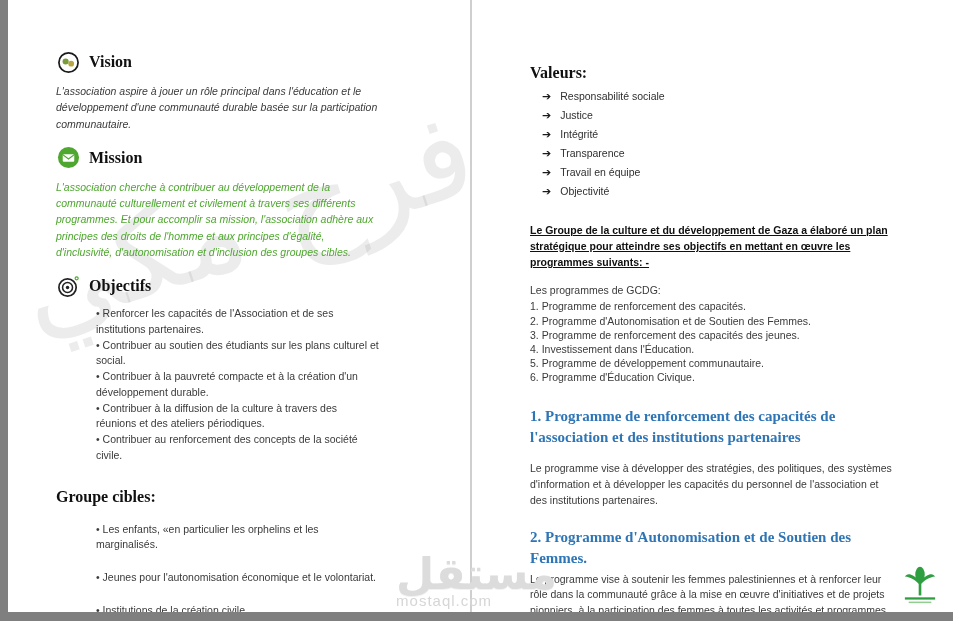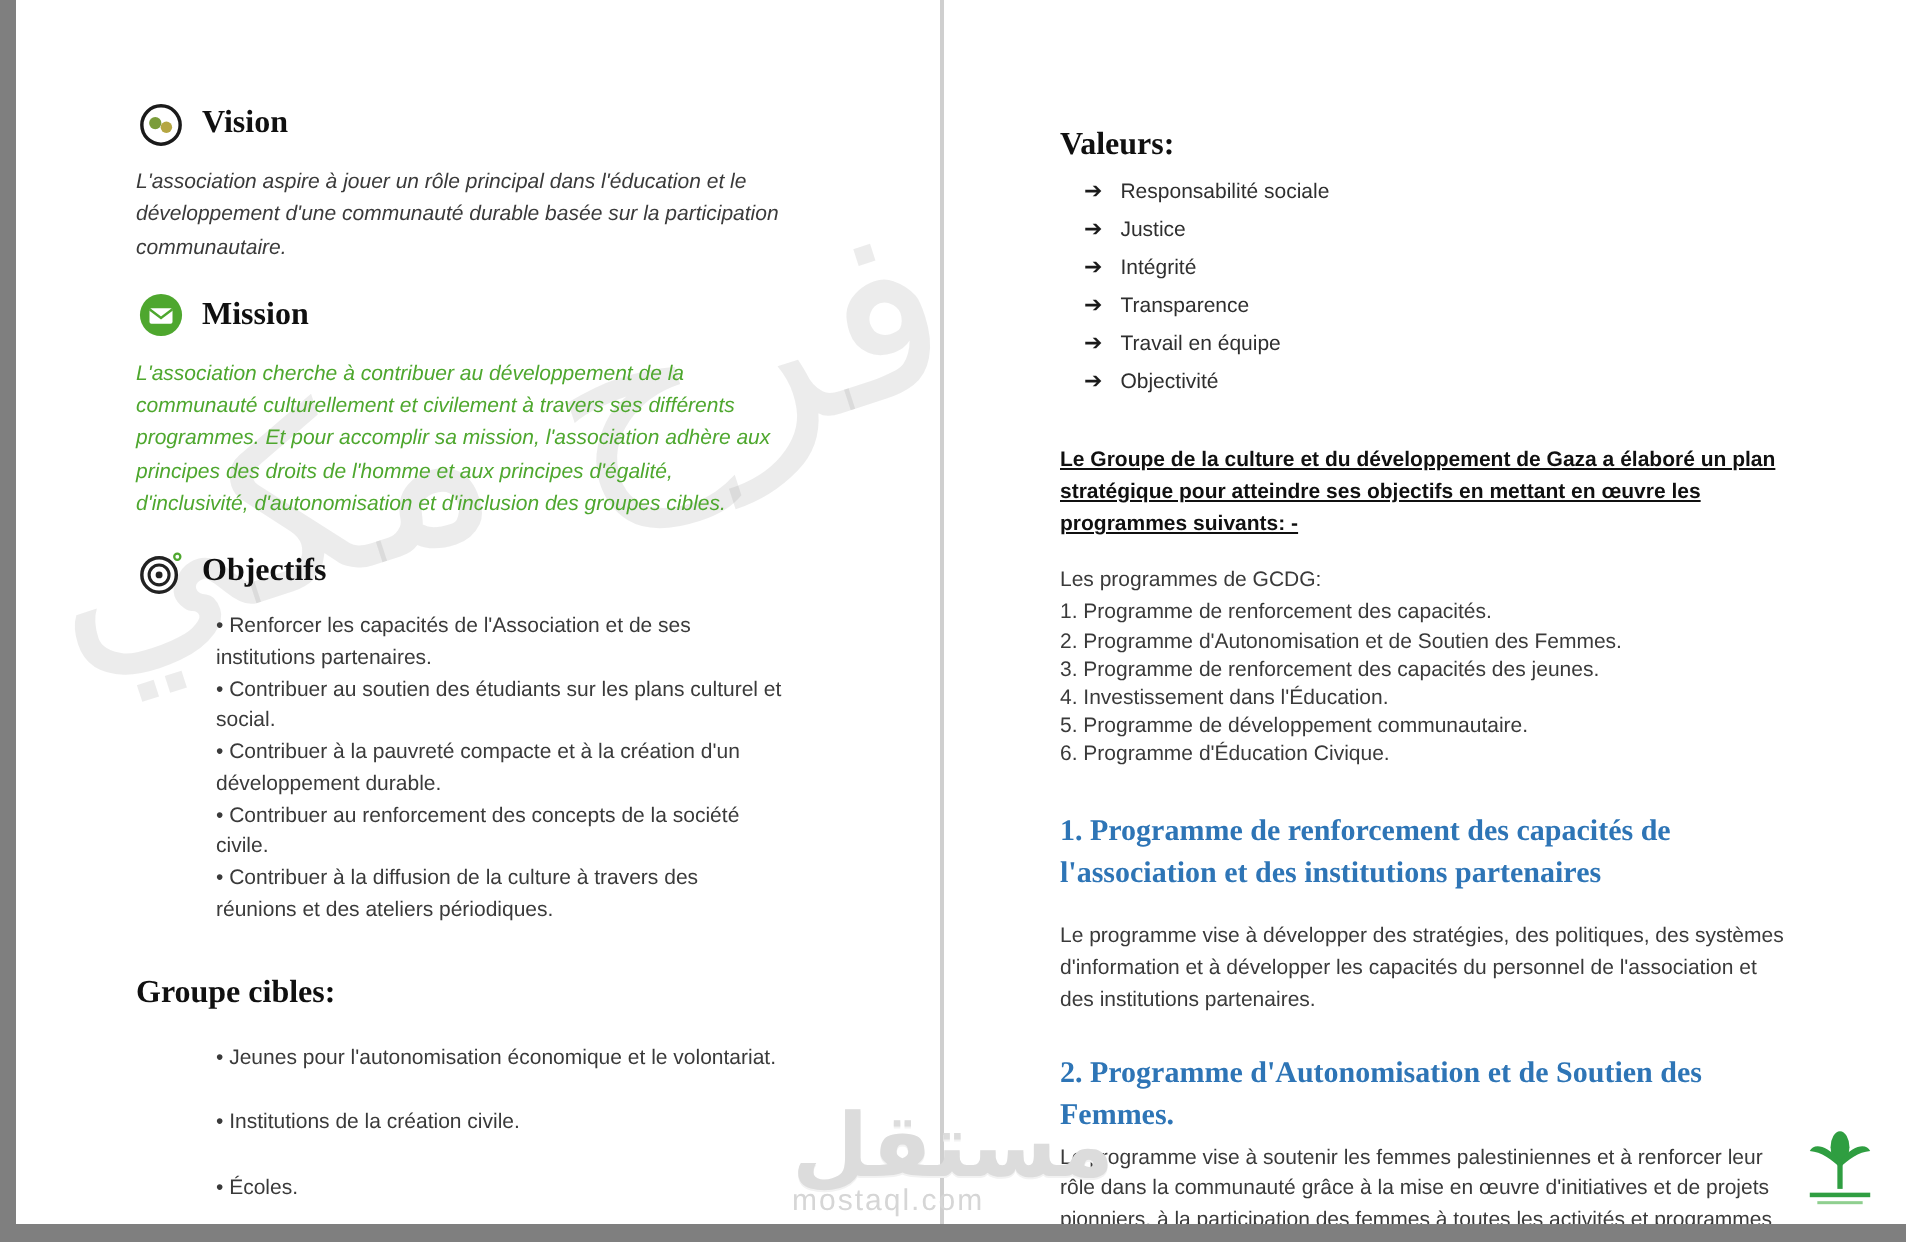--- a/index.html
+++ b/index.html
@@ -5,21 +5,21 @@
   * { margin:0; padding:0; box-sizing:border-box; }
   html,body { width:953px; height:621px; }
   body { font-family:"Liberation Sans", sans-serif; background:#ffffff; position:relative; overflow:hidden; color:#333; }
 
   .canvas { position:absolute; inset:0; background:#ffffff; }
   .edge-left   { position:absolute; left:0; top:0; width:8px; height:100%; background:#7f7f7f; z-index:6; }
   .edge-bottom { position:absolute; left:0; bottom:0; width:100%; height:9px; background:#7f7f7f; z-index:6; }
   .divider { position:absolute; left:470px; top:0; width:2px; height:612px; background:#cfcfcf; z-index:3; }
 
   .page { position:absolute; top:0; height:612px; z-index:2; }
-  .page-left  { left:20px;  width:415px; padding:50px 44px 0 48px; }
+  .page-left  { left:8px;  width:415px; padding:50px 44px 0 48px; }
   .page-right { left:472px; width:481px; padding:64px 56px 16px 58px; }
 
   .sec-head { display:flex; align-items:center; gap:9px; margin-top:14px; }
   .sec-head.first { margin-top:0; }
   h2, h3 { font-family:"Liberation Serif", serif; font-weight:bold; color:#101010; font-size:16px; }
   .icon { display:inline-flex; width:24px; height:24px; align-items:center; justify-content:center; }
 
   .body { font-size:10.5px; color:#3a3a3a; line-height:1.55; margin-top:9px; max-width:380px;font-style:italic; }
   .green { color:#4ea72e; }
 
@@ -97,26 +97,27 @@
           <circle cx="11" cy="13" r="1.8" fill="#222222"></circle>
           <circle cx="20.5" cy="3.5" r="1.6" fill="none" stroke="#4ea72e" stroke-width="1.2"></circle>
         </svg>
       </span>
       <h2>Objectifs</h2>
     </div>
     <ul class="plain">
       <li>• Renforcer les capacités de l'Association et de ses institutions partenaires.</li>
       <li>• Contribuer au soutien des étudiants sur les plans culturel et social.</li>
       <li>• Contribuer à la pauvreté compacte et à la création d'un développement durable.</li>
+      <li>• Contribuer à la diffusion de la culture à travers des réunions et des ateliers périodiques.</li>
       <li>• Contribuer au renforcement des concepts de la société civile.</li>
-      <li>• Contribuer à la diffusion de la culture à travers des réunions et des ateliers périodiques.</li>
     </ul>
 
     <h2 class="gc-head">Groupe cibles:</h2>
     <ul class="plain spaced" style="margin-top:16px;">
+      <li>• Les enfants, «en particulier les orphelins et les marginalisés.</li>
       <li>• Jeunes pour l'autonomisation économique et le volontariat.</li>
       <li>• Institutions de la création civile.</li>
       <li>• Écoles.</li>
     </ul>
   </div>
 
   <div class="divider"></div>
 
   <div class="page page-right">
 

